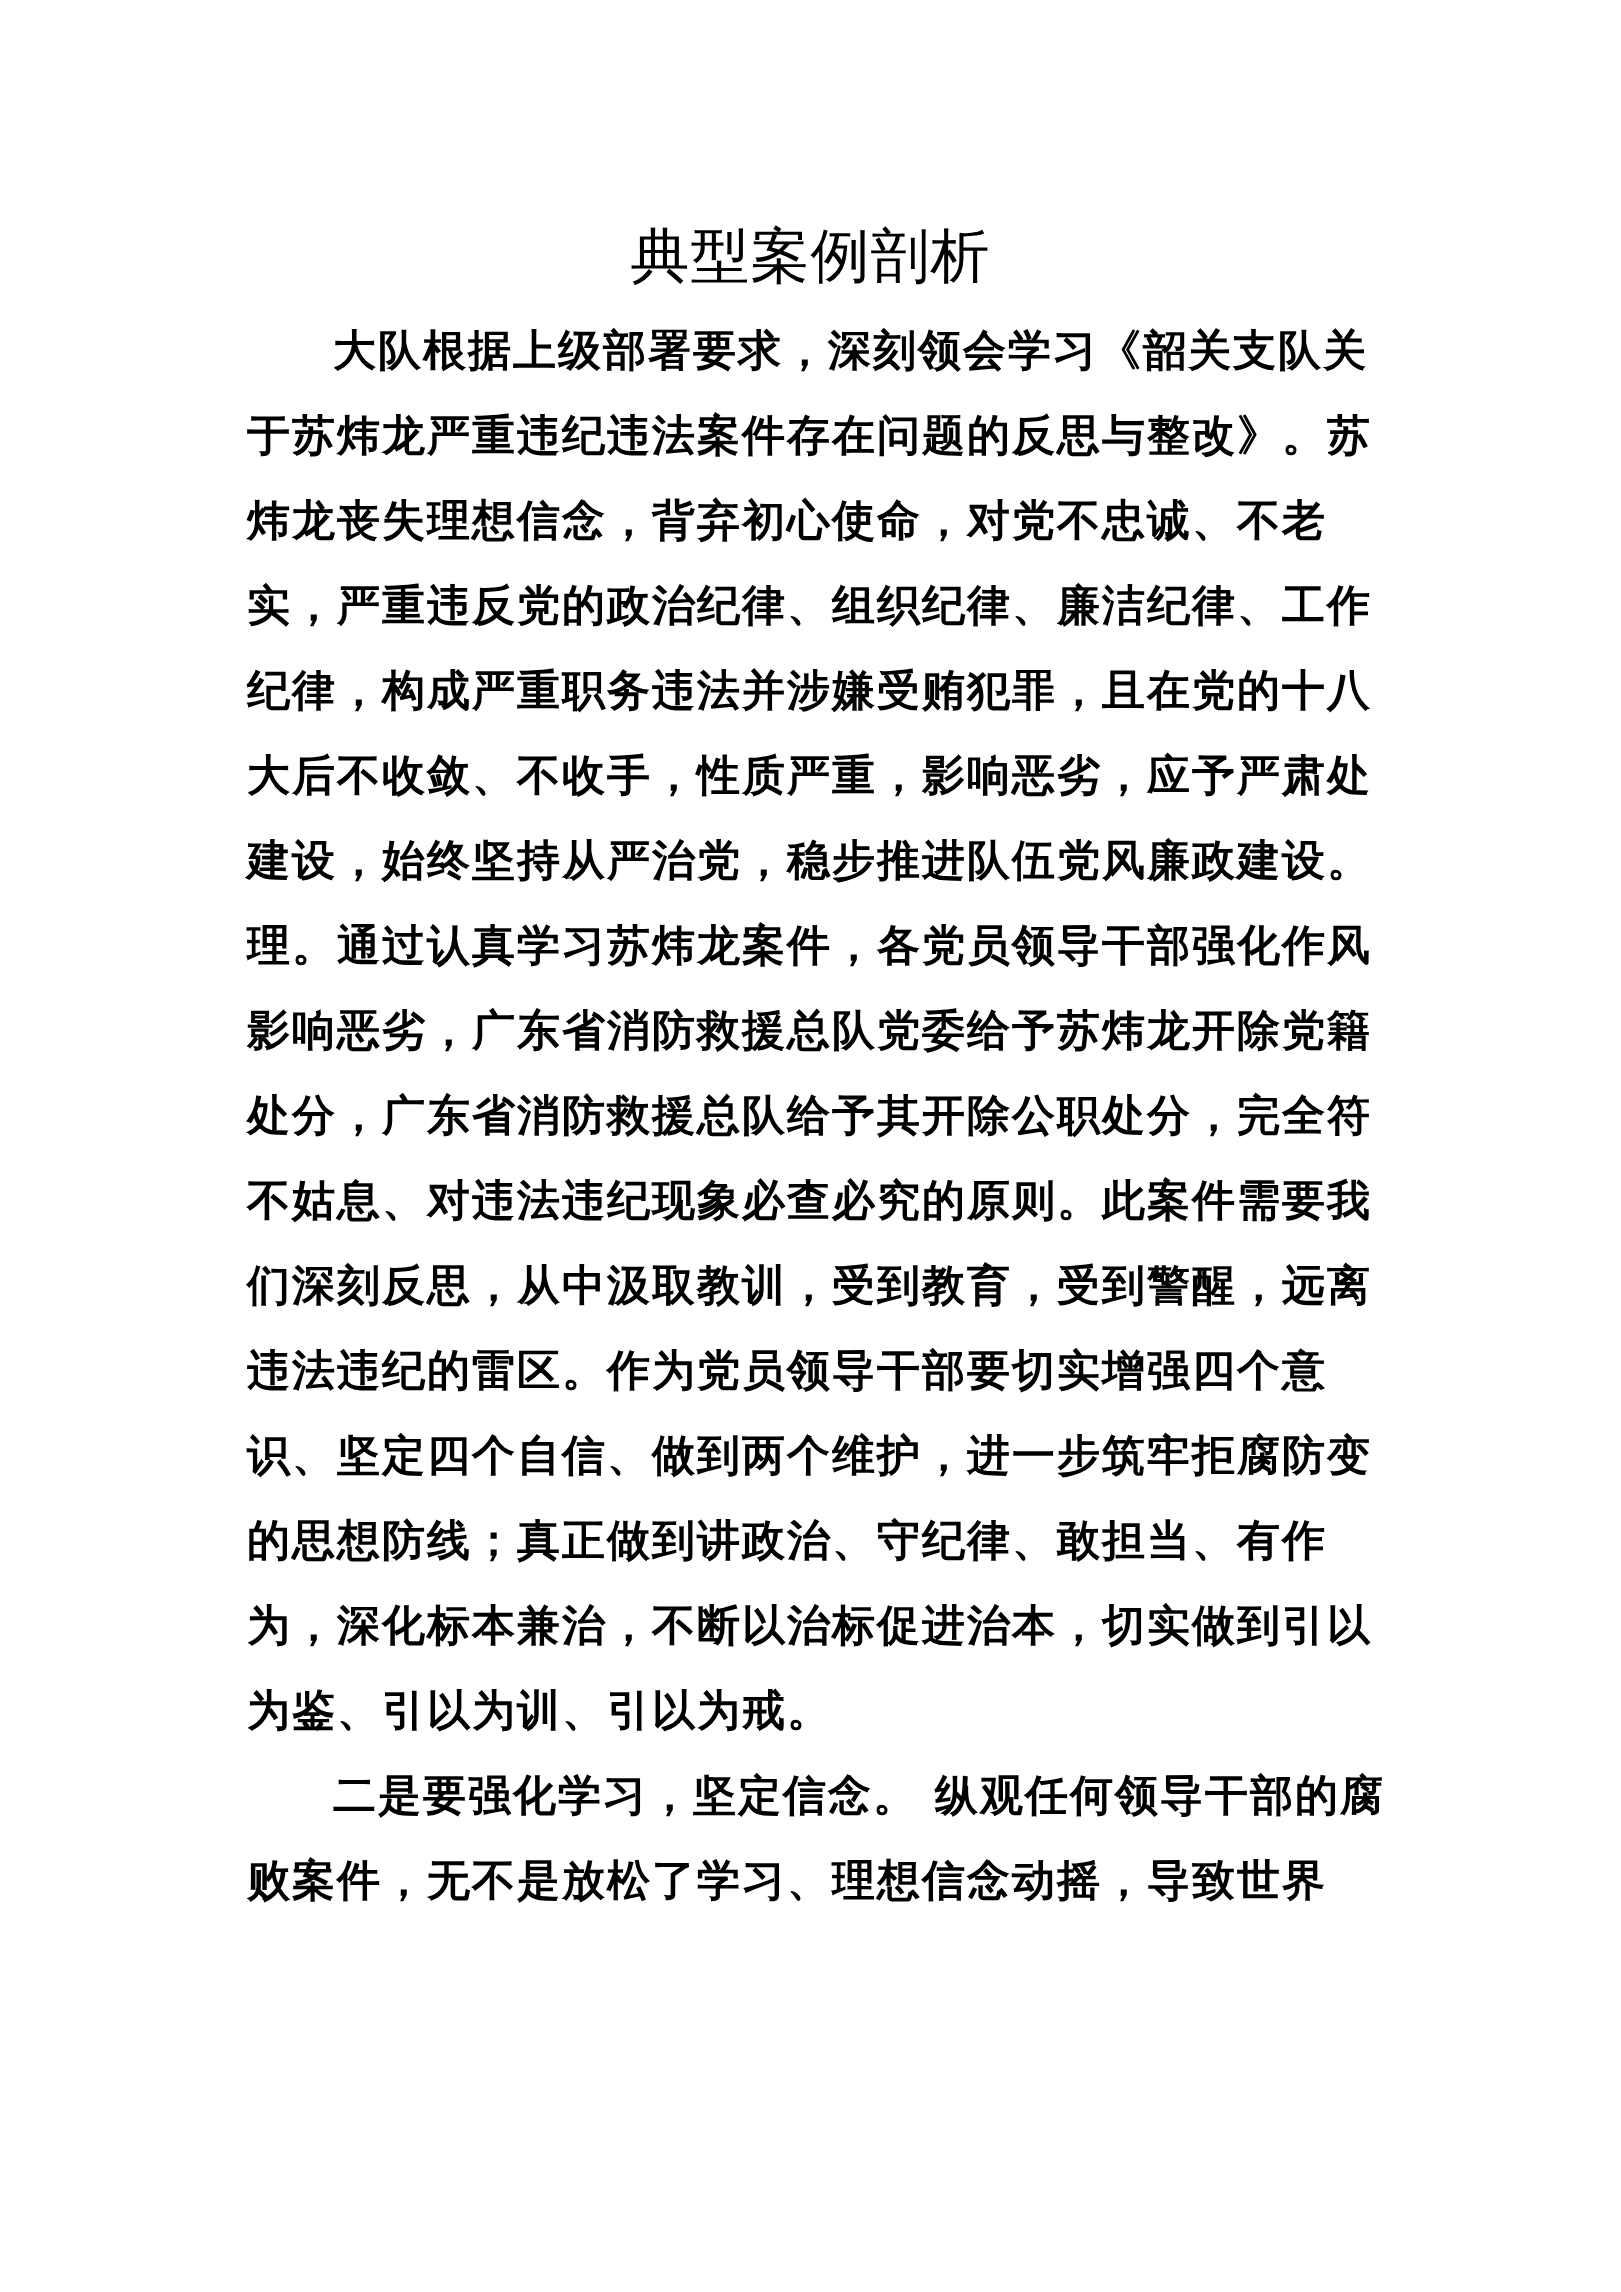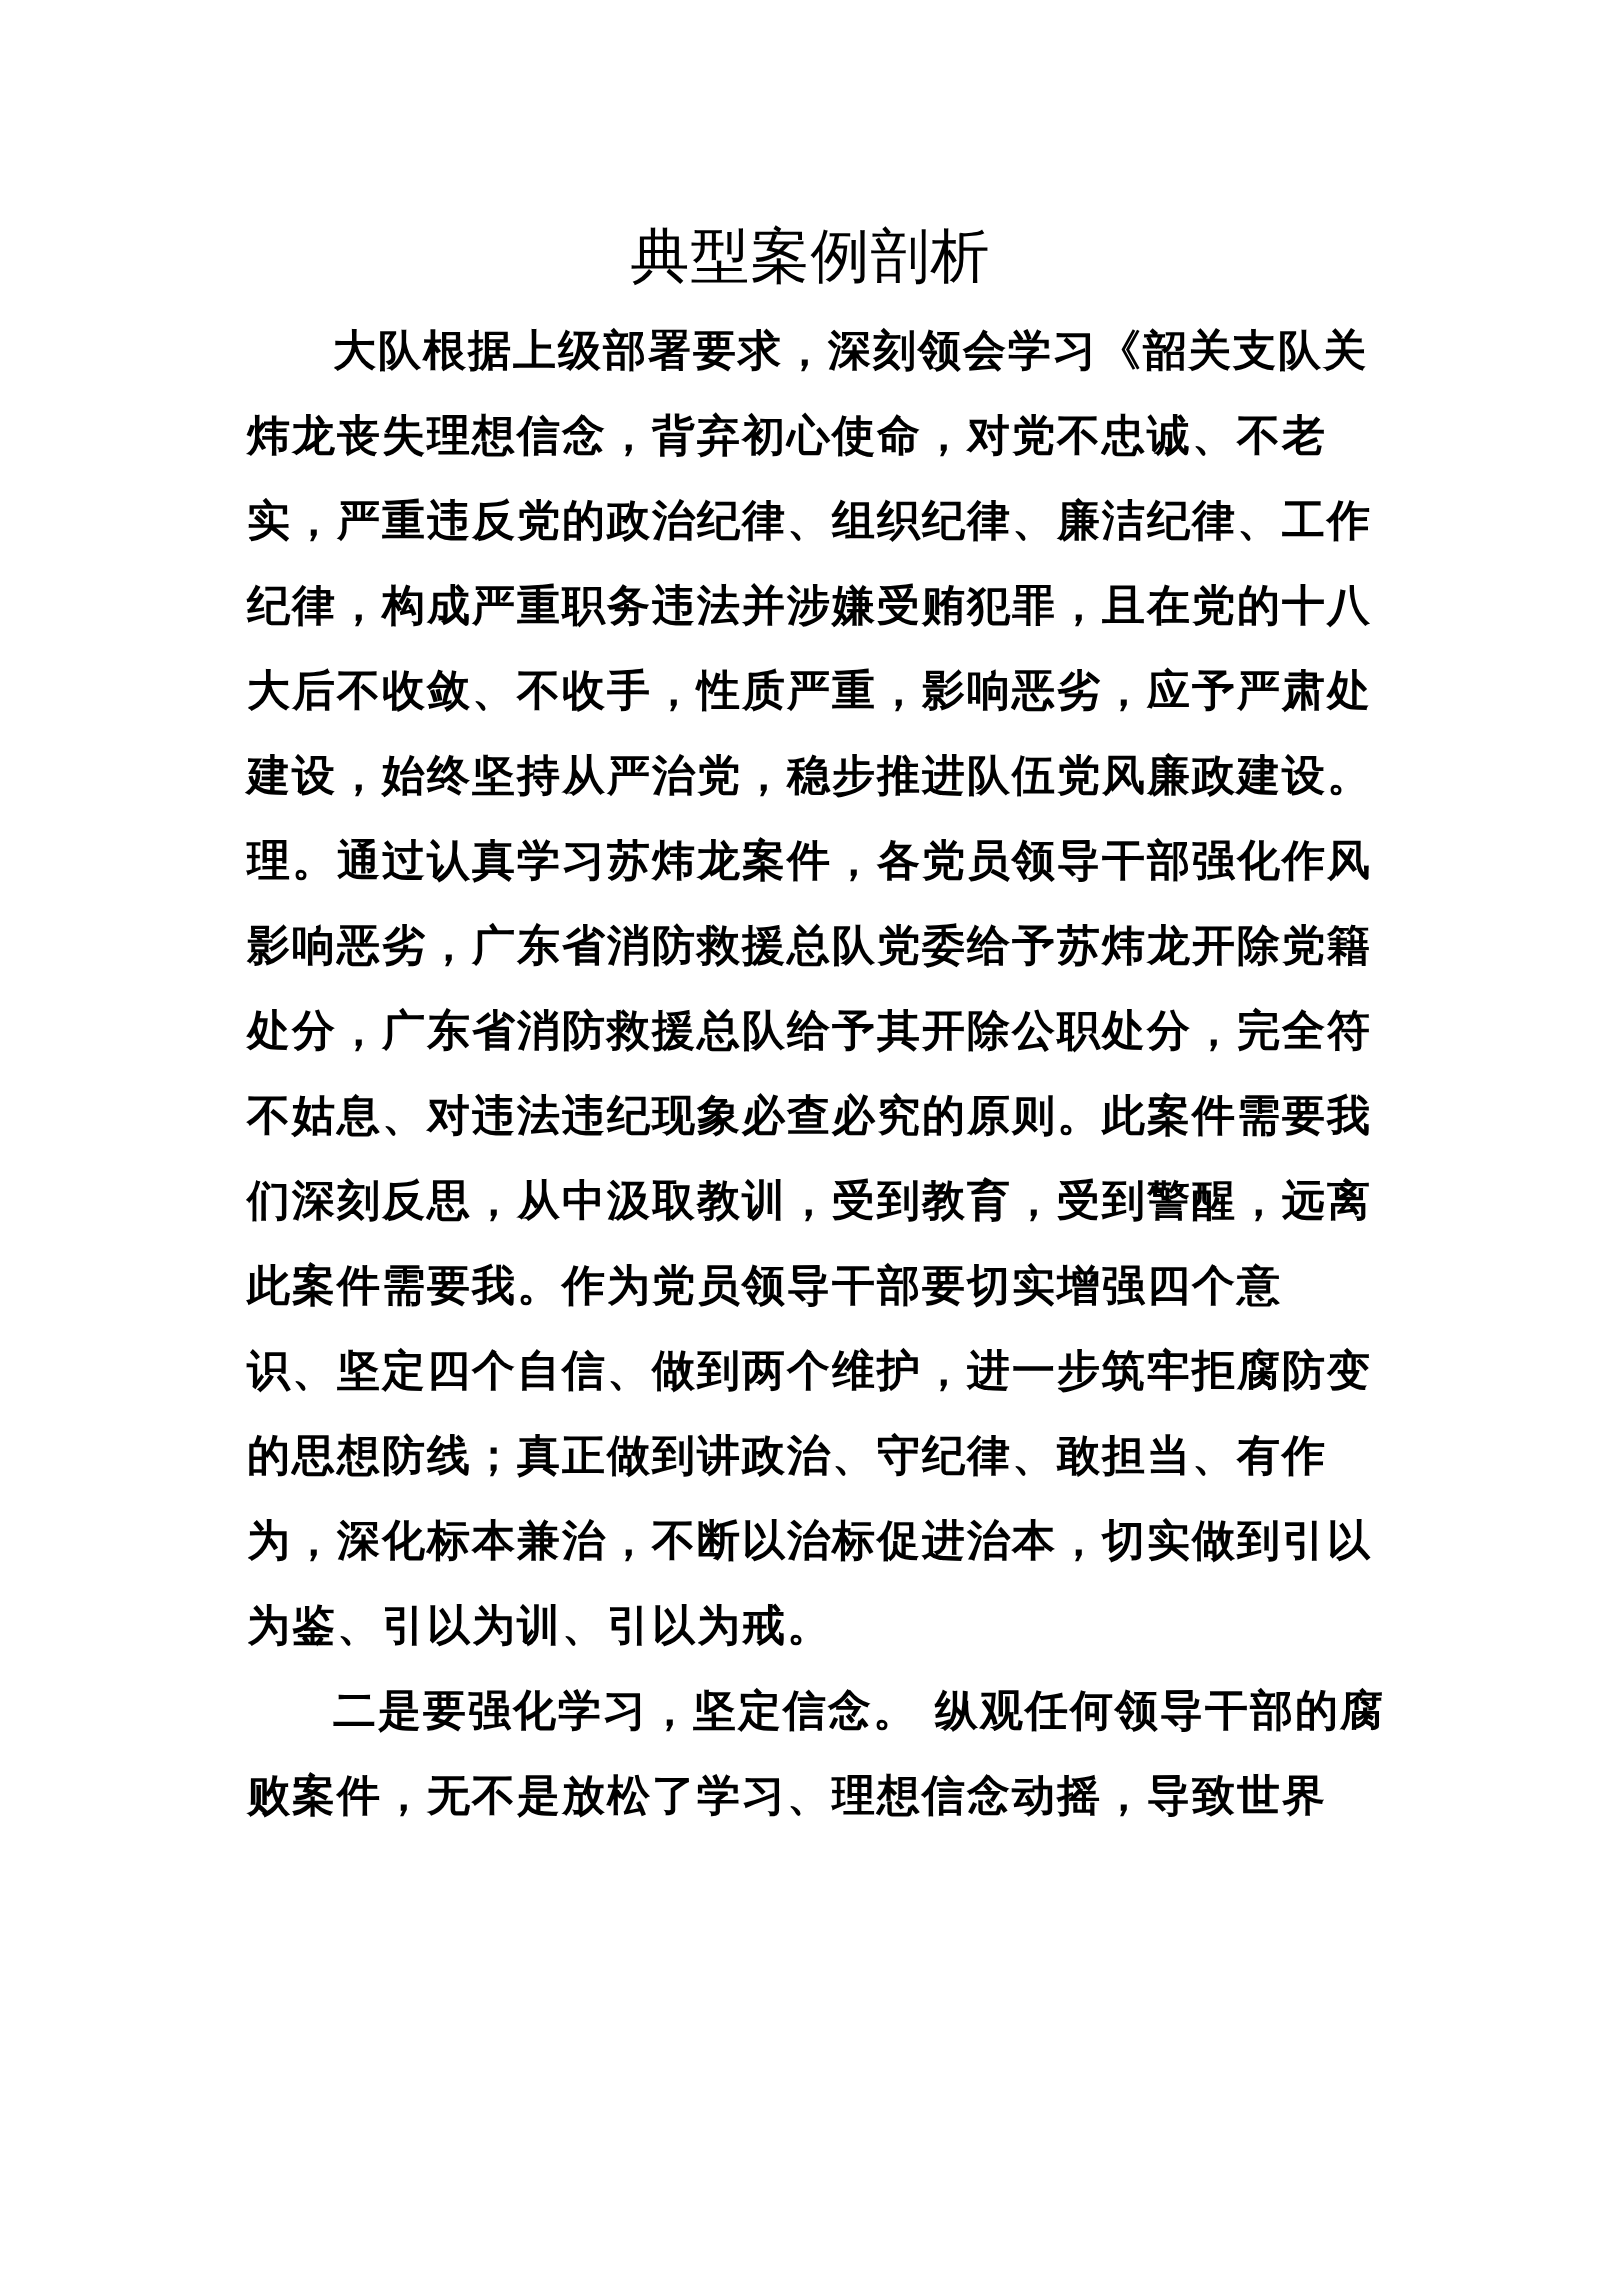--- a/index.html
+++ b/index.html
@@ -16,34 +16,35 @@
 </head>
 <body>
 
 <div class="page">
   <div class="title">典型案例剖析</div>
 
   <div class="body">
 
     <div>
       <span class="line indent">大队根据上级部署要求，深刻领会学习《韶关支队关</span>
+      <span class="line">于苏炜龙严重违纪违法案件存在问题的反思与整改》。苏</span>
       <span class="line">炜龙丧失理想信念，背弃初心使命，对党不忠诚、不老</span>
       <span class="line">实，严重违反党的政治纪律、组织纪律、廉洁纪律、工作</span>
       <span class="line">纪律，构成严重职务违法并涉嫌受贿犯罪，且在党的十八</span>
       <span class="line">大后不收敛、不收手，性质严重，影响恶劣，应予严肃处</span>
       <span class="line">建设，始终坚持从严治党，稳步推进队伍党风廉政建设。</span>
       <span class="line">理。通过认真学习苏炜龙案件，各党员领导干部强化作风</span>
     </div>
 
     <div>
       <span class="line">影响恶劣，广东省消防救援总队党委给予苏炜龙开除党籍</span>
       <span class="line">处分，广东省消防救援总队给予其开除公职处分，完全符</span>
       <span class="line">不姑息、对违法违纪现象必查必究的原则。此案件需要我</span>
       <span class="line">们深刻反思，从中汲取教训，受到教育，受到警醒，远离</span>
-      <span class="line">此案件需要我。作为党员领导干部要切实增强四个意</span>
+      <span class="line">违法违纪的雷区。作为党员领导干部要切实增强四个意</span>
       <span class="line">识、坚定四个自信、做到两个维护，进一步筑牢拒腐防变</span>
       <span class="line">的思想防线；真正做到讲政治、守纪律、敢担当、有作</span>
       <span class="line">为，深化标本兼治，不断以治标促进治本，切实做到引以</span>
       <span class="line">为鉴、引以为训、引以为戒。</span>
     </div>
 
     <div>
       <span class="line indent">二是要强化学习，坚定信念。 纵观任何领导干部的腐</span>
       <span class="line">败案件，无不是放松了学习、理想信念动摇，导致世界</span>
     </div>

